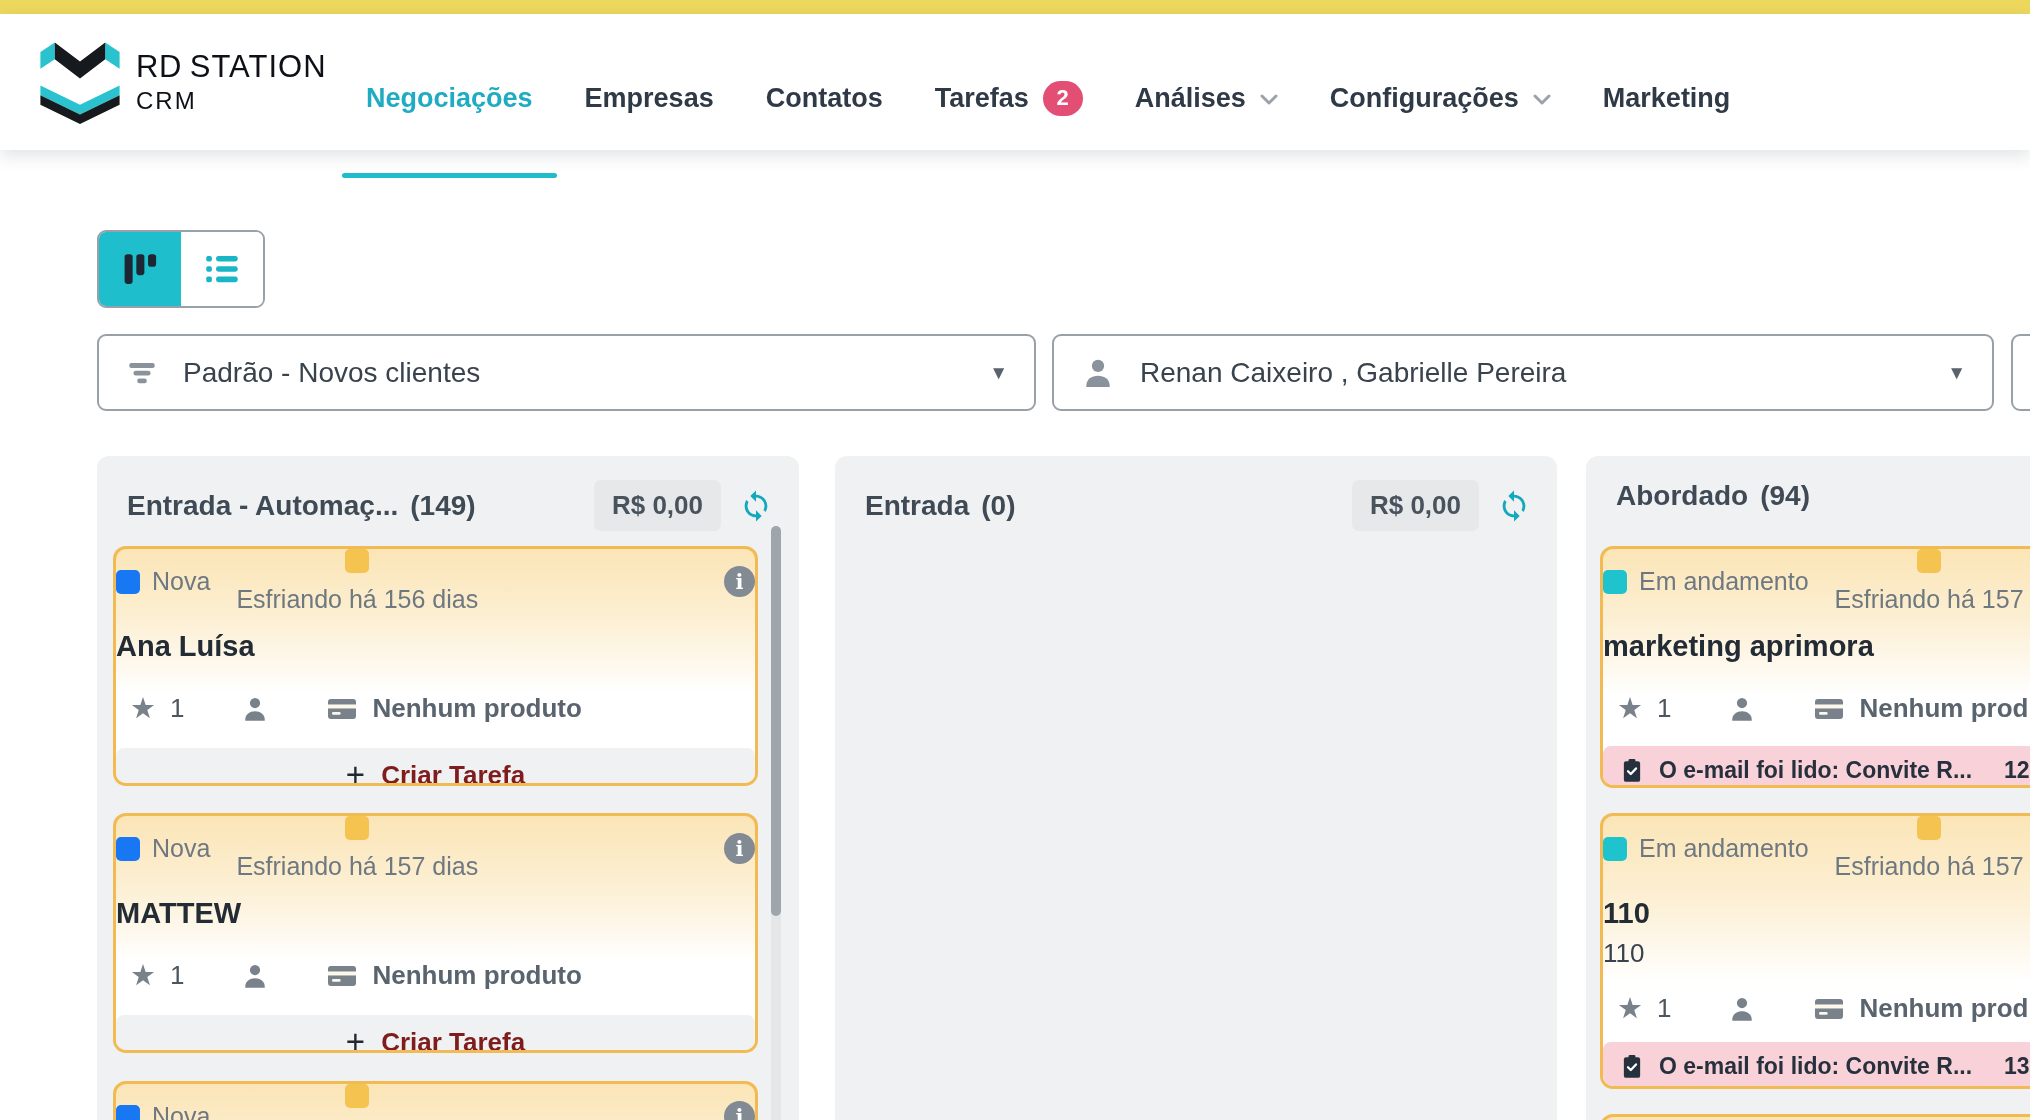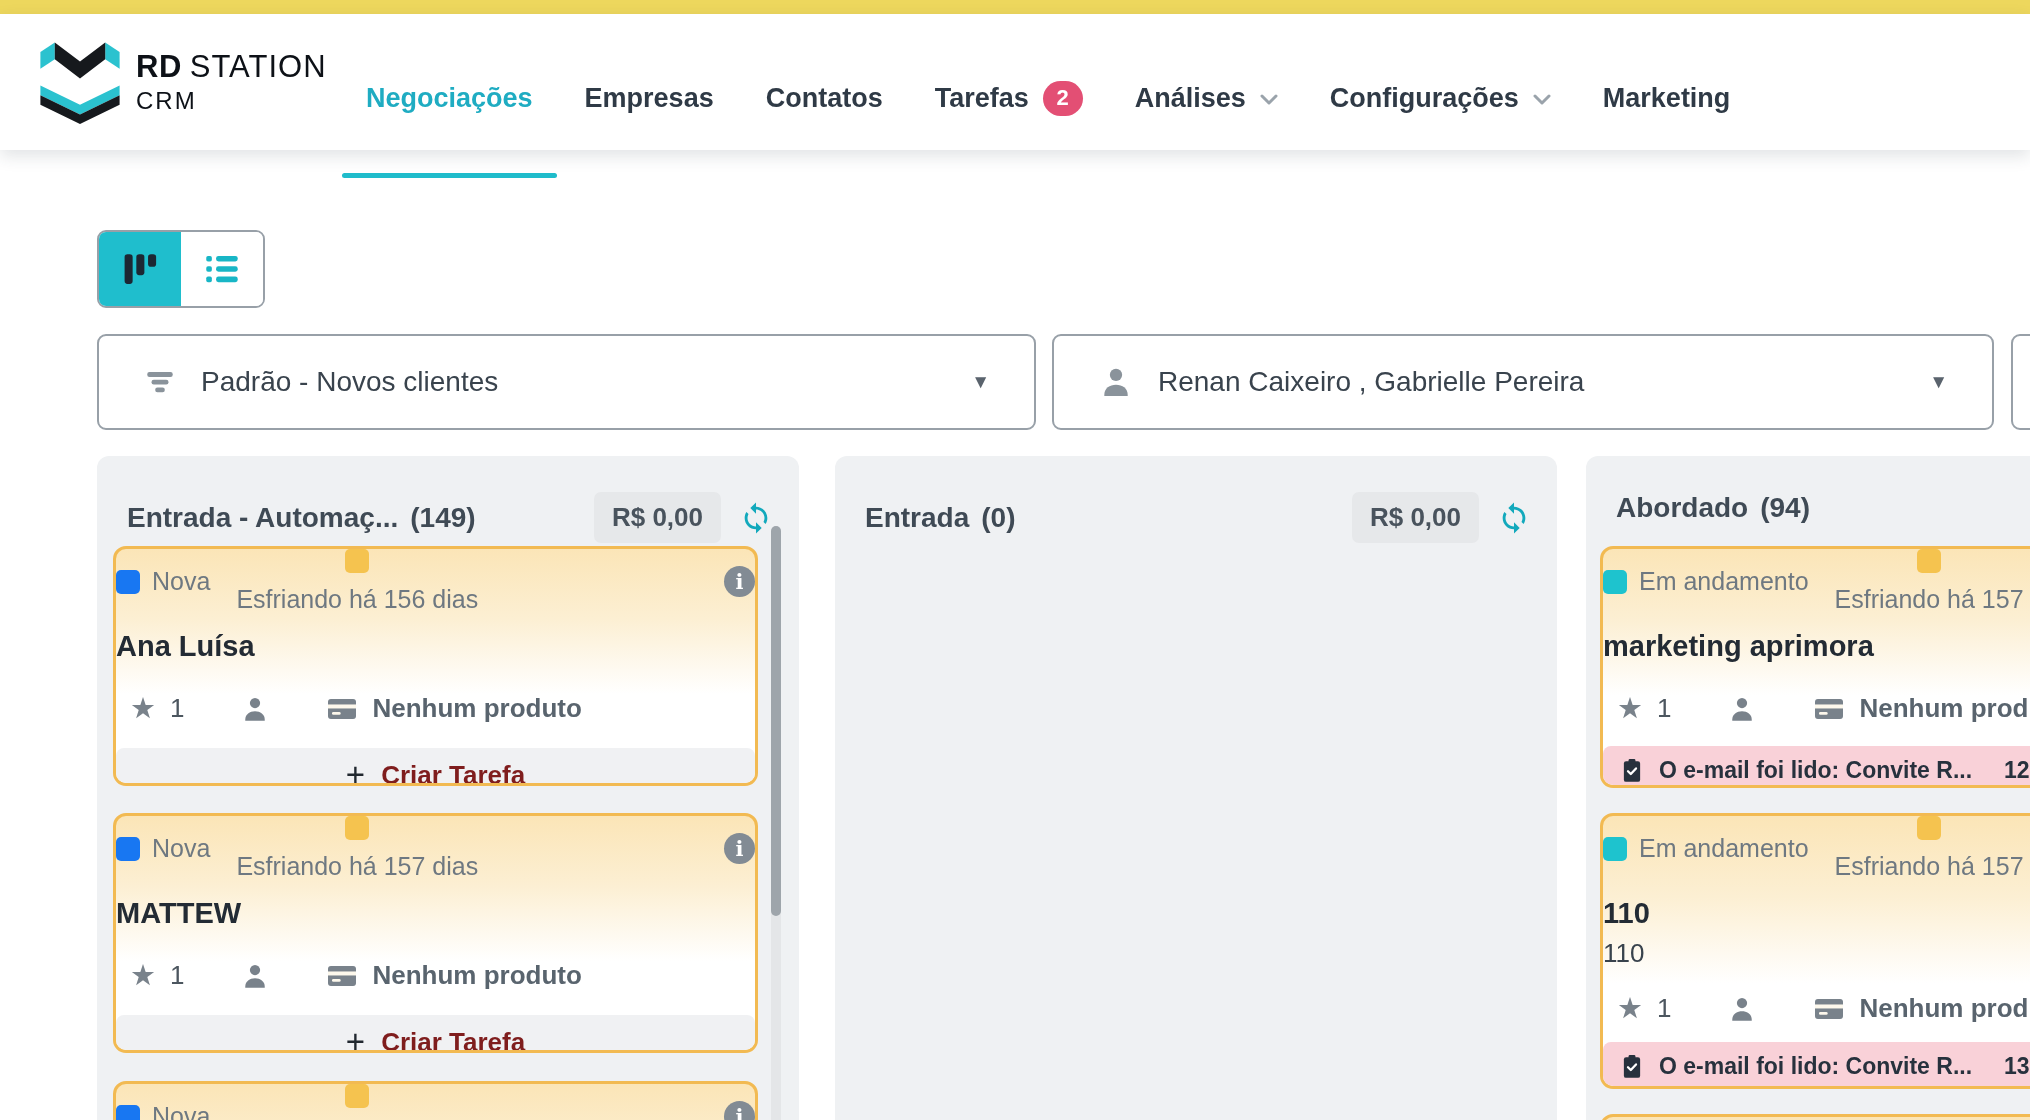--- a/index.html
+++ b/index.html
@@ -7,48 +7,48 @@
     font-family:"Liberation Sans", sans-serif; position:relative; }
 
   
   .topbar { position:absolute; top:0; left:0; width:2030px; height:14px; background:#EDD75D; }
   .header { position:absolute; top:14px; left:0; width:2030px; height:136px; background:#fff;
     box-shadow:0 6px 16px rgba(45,56,68,.14); z-index:5; }
   .logo { position:absolute; left:40px; top:26px; display:flex; align-items:center; }
   .logo svg { width:80px; height:84px; }
   .brand-text { margin-left:16px; }
   .brand-line1 { font-size:31px; color:#0d1117; letter-spacing:.5px; }
-  .brand-line1 .b1 { font-weight:700; } .brand-line1 .b2 { font-weight:400; margin-left:8px; letter-spacing:1px; }
+  .brand-line1 .b1 { font-weight:400; } .brand-line1 .b2 { font-weight:400; margin-left:8px; letter-spacing:1px; }
   .brand-line2 { font-size:24px; color:#0d1117; letter-spacing:2px; margin-top:2px; font-weight:400; }
 
   .nav { position:absolute; left:366px; top:0; height:168px; display:flex; align-items:stretch; gap:52px; }
   .nav-item { position:relative; display:flex; align-items:center; gap:14px;
     font-size:27px; font-weight:700; color:#2F3A46; cursor:pointer; }
   .nav-item.active { color:#1FACC2; }
   .nav-item.active::after { content:""; position:absolute; left:-24px; right:-24px; bottom:4px;
     height:5px; border-radius:3px; background:#1FBCCB; }
   .nav-badge { background:#E34F74; color:#fff; font-size:22px; font-weight:700; min-width:40px;
     height:35px; border-radius:18px; display:flex; align-items:center; justify-content:center; padding:0 10px; }
   .chev { display:flex; align-items:center; margin-top:4px; }
 
   
   .toggle { position:absolute; left:97px; top:230px; display:flex; border:2px solid #98A0A8;
     border-radius:9px; overflow:hidden; background:#fff; z-index:2; }
   .toggle-btn { width:82px; height:74px; display:flex; align-items:center; justify-content:center; cursor:pointer; background:#fff; border:none; }
   .toggle-btn.active { background:#1FBECD; }
 
   
-  .filter { position:absolute; top:334px; height:96px; background:#fff; border:2px solid #98A0A8;
-    border-radius:9px; display:flex; align-items:center; padding:0 44px; z-index:2; }
+  .filter { position:absolute; top:334px; height:77px; background:#fff; border:2px solid #98A0A8;
+    border-radius:9px; display:flex; align-items:center; padding:0 26px; z-index:2; }
   .filter-text { font-size:28px; color:#39434D; margin-left:24px; white-space:nowrap; overflow:hidden; flex:1; }
   .caret { font-size:19px; color:#5A636D; margin-left:18px; }
 
   
   .col { position:absolute; top:456px; height:700px; background:#EFF1F3; border-radius:12px; }
-  .col-head { display:flex; align-items:center; padding:36px 26px 10px 30px; }
+  .col-head { display:flex; align-items:center; padding:24px 26px 10px 30px; }
   .col-title { font-size:28px; font-weight:700; color:#3F4A55; white-space:nowrap; }
   .col-count { font-size:28px; font-weight:700; color:#3F4A55; margin-left:12px; }
   .amount { margin-left:auto; background:#E6E8EA; border-radius:7px; padding:10px 18px;
     font-size:26px; font-weight:600; color:#49535D; }
   .refresh { margin-left:18px; background:none; border:none; cursor:pointer; display:flex; align-items:center; }
 
   .card { position:absolute; left:16px; width:645px; border:3px solid #F2BA52; border-radius:13px;
     background:linear-gradient(180deg,#FBE5B7 0%,#FCEFD3 30%,#FFFFFF 62%);
     overflow:hidden; }
   .c3 .card { left:14px; width:714px; }

